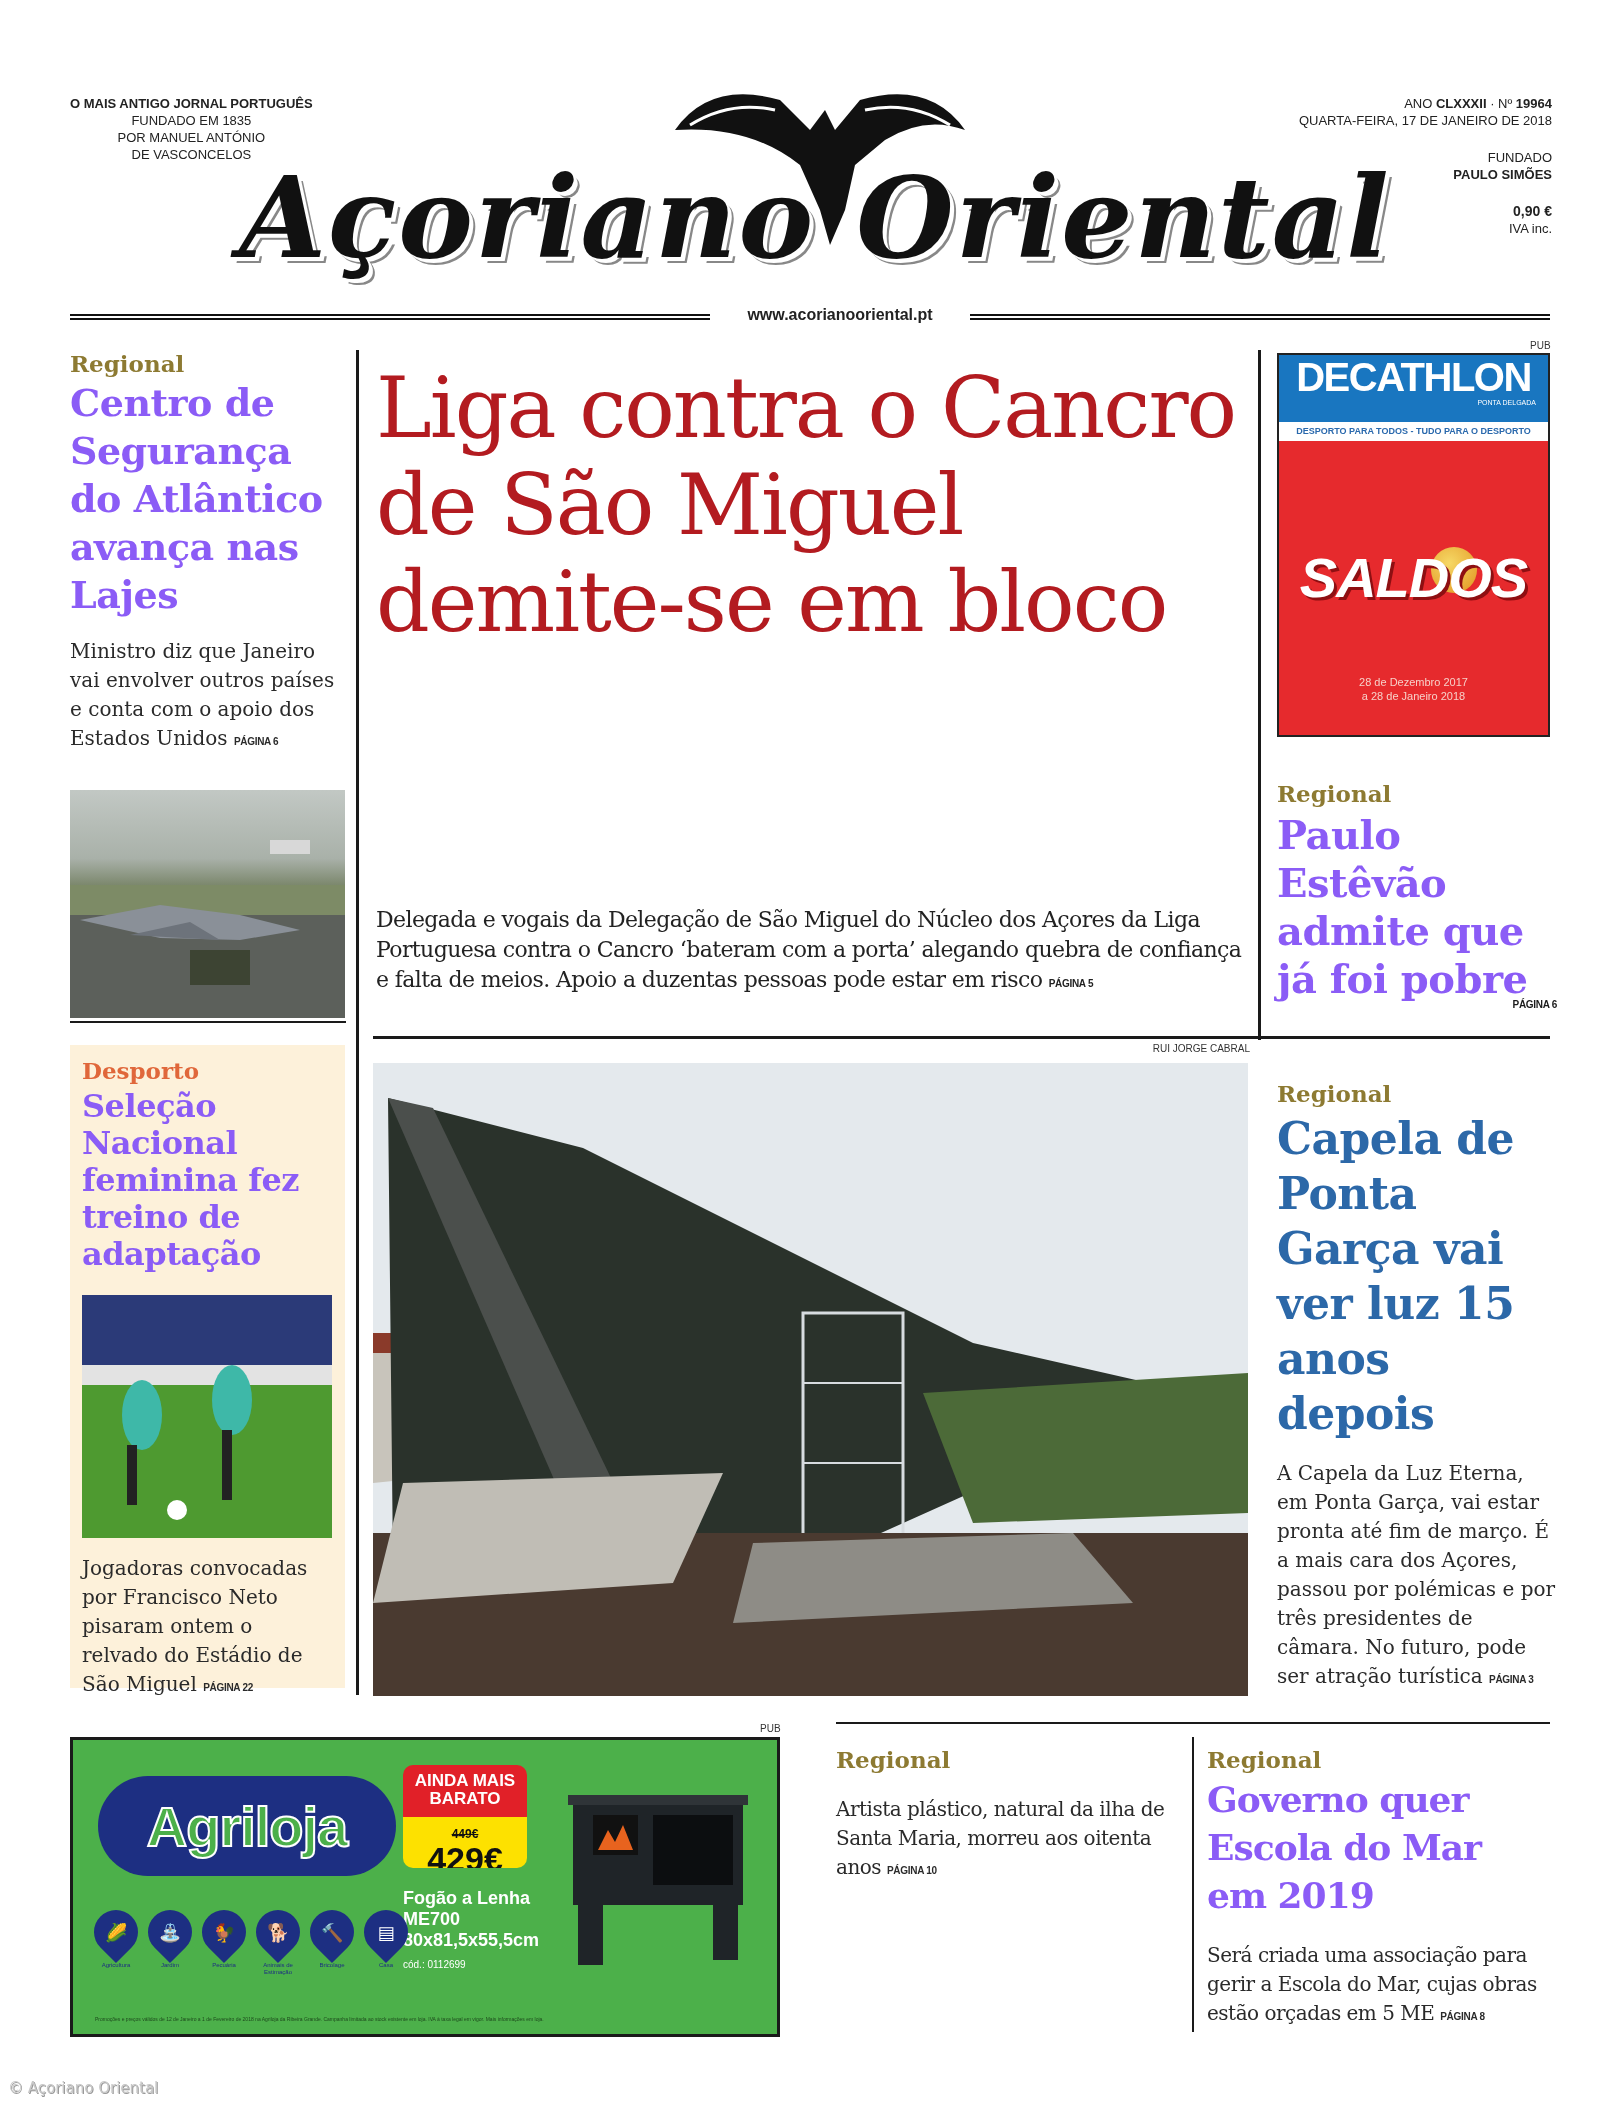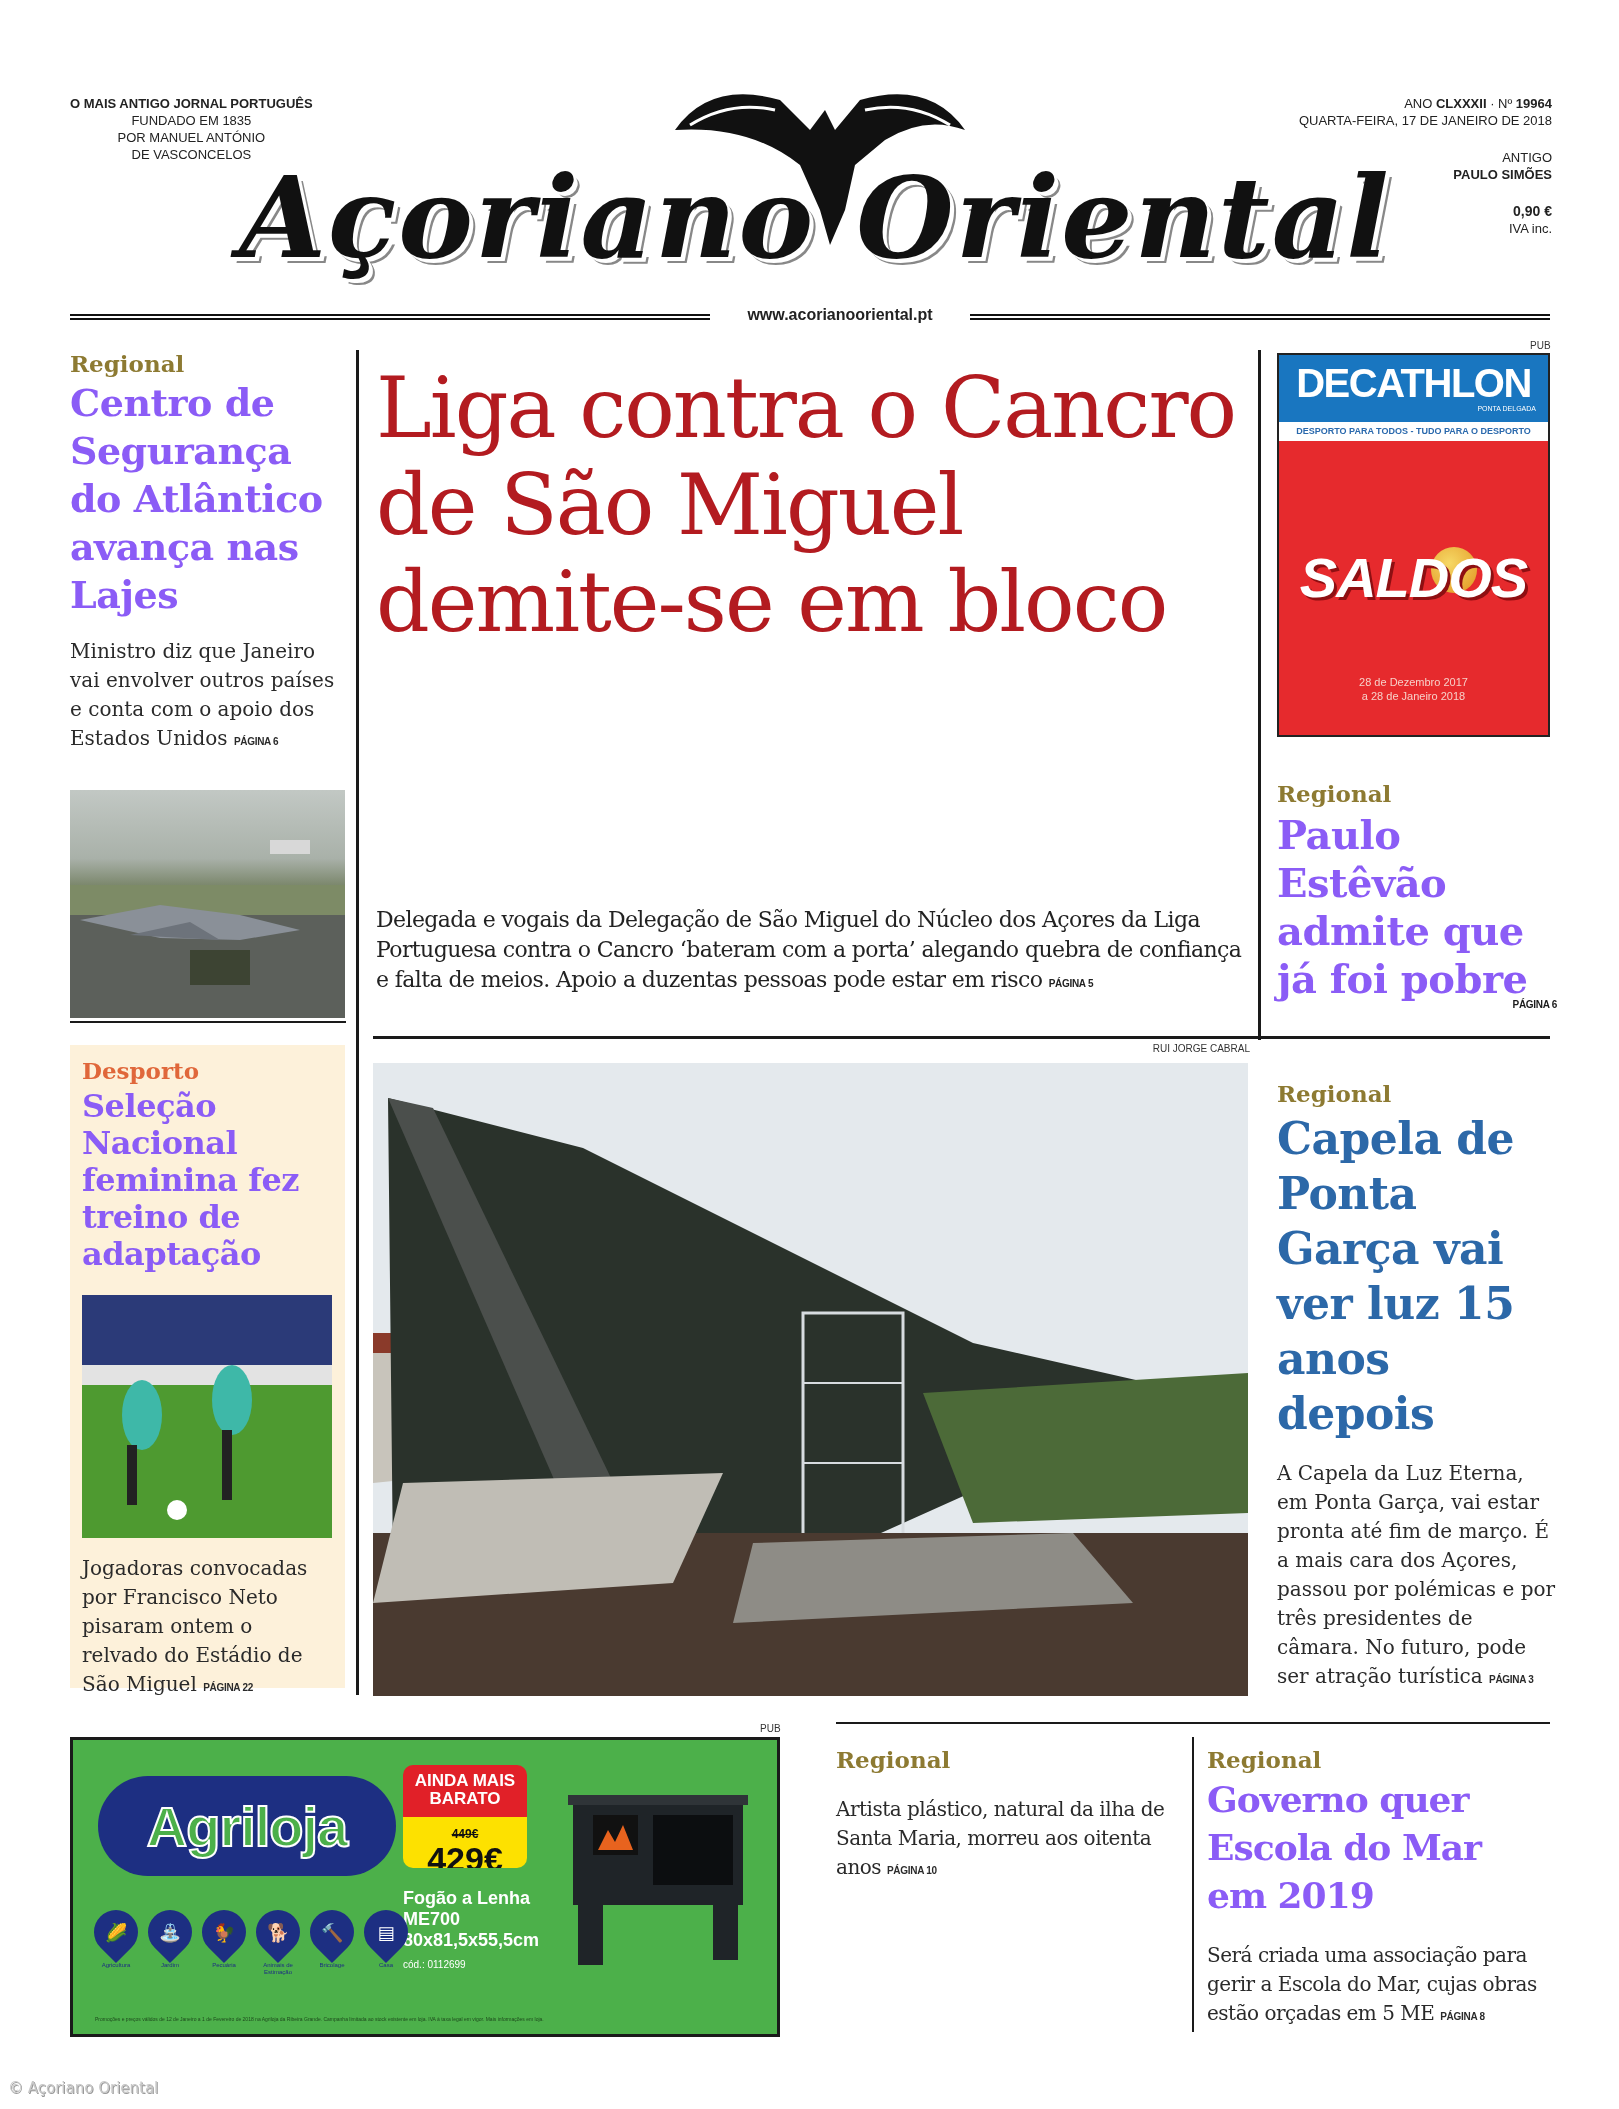--- a/index.html
+++ b/index.html
@@ -39,21 +39,21 @@
   .photo-jets { left: 70px; top: 790px; width: 275px; height: 228px; background: linear-gradient(#c2c8c4 0%, #a9b1a9 30%, #6f7c5c 45%, #8c9a7a 58%, #53574f 72%, #6f716d 100%); overflow: hidden; }
 
   
   .main-head { left: 376px; top: 360px; width: 900px; font-family: "DejaVu Serif", serif; font-size: 84px; line-height: 97px; color: #b31b20; letter-spacing: -2px; }
   .main-deck { left: 376px; top: 905px; width: 880px; font-family: "DejaVu Serif", serif; font-size: 22px; line-height: 30px; color: #222; letter-spacing: -0.6px; }
 
   
   .pub { font-family: "Liberation Sans", sans-serif; font-size: 10px; color: #333; }
   .ad-dec { left: 1277px; top: 353px; width: 273px; height: 384px; border: 2px solid #222; background: #e62a2d; overflow: hidden; }
   .ad-dec .band { height: 67px; background: #1976c0; color: #fff; text-align: center; }
-  .ad-dec .brand { font-family: "Liberation Sans", sans-serif; font-weight: bold; font-size: 40px; letter-spacing: -1.5px; padding-top: 6px; line-height: 44px; }
+  .ad-dec .brand { font-family: "Liberation Sans", sans-serif; font-weight: bold; font-size: 40px; letter-spacing: -1.5px; line-height: 44px; }
   .ad-dec .loc { font-family: "Liberation Sans", sans-serif; font-size: 7px; text-align: right; padding-right: 12px; }
   .ad-dec .slogan { height: 19px; background: #fff; color: #2a69ad; font-family: "Liberation Sans", sans-serif; font-size: 9px; font-weight: bold; text-align: center; line-height: 19px; }
   .ad-dec .saldos { position: absolute; left: 0; right: 0; top: 190px; text-align: center; font-family: "Liberation Sans", sans-serif; font-weight: bold; font-style: italic; font-size: 56px; color: #fff; text-shadow: 3px 3px 0 #8e0f12; letter-spacing: -1px; }
   .ad-dec .ball { position: absolute; left: 152px; top: 192px; width: 46px; height: 46px; border-radius: 50%; background: radial-gradient(circle at 40% 35%, #f6d865, #e1931f); }
   .ad-dec .dates { position: absolute; left: 0; right: 0; top: 320px; text-align: center; font-family: "Liberation Sans", sans-serif; font-size: 11px; color: #f7d0c9; line-height: 14px; }
 
   .col-right-1 { left: 1277px; top: 780px; width: 280px; }
   .col-right-1 .head-dark { font-size: 40px; line-height: 48px; margin-top: 4px; }
 
   
@@ -118,21 +118,21 @@
 
 <div class="abs mast-right sans">
   <div>
     <span>ANO</span>
     <b>CLXXXII</b>
     <span>· Nº</span>
     <b>19964</b>
   </div>
   <div>QUARTA-FEIRA, 17 DE JANEIRO DE 2018</div>
   <div class="gap"></div>
-  <div>ANTIGO</div>
+  <div>FUNDADO</div>
   <div style="font-weight:bold">PAULO SIMÕES</div>
   <div class="gap"></div>
   <div class="price">0,90 €</div>
   <div>IVA inc.</div>
 </div>
 
 <div class="abs url-line">
   <div class="rule" style="left:0;width:640px"></div>
   <div class="rule" style="left:900px;width:580px"></div>
   <div class="url sans">www.acorianooriental.pt</div>

